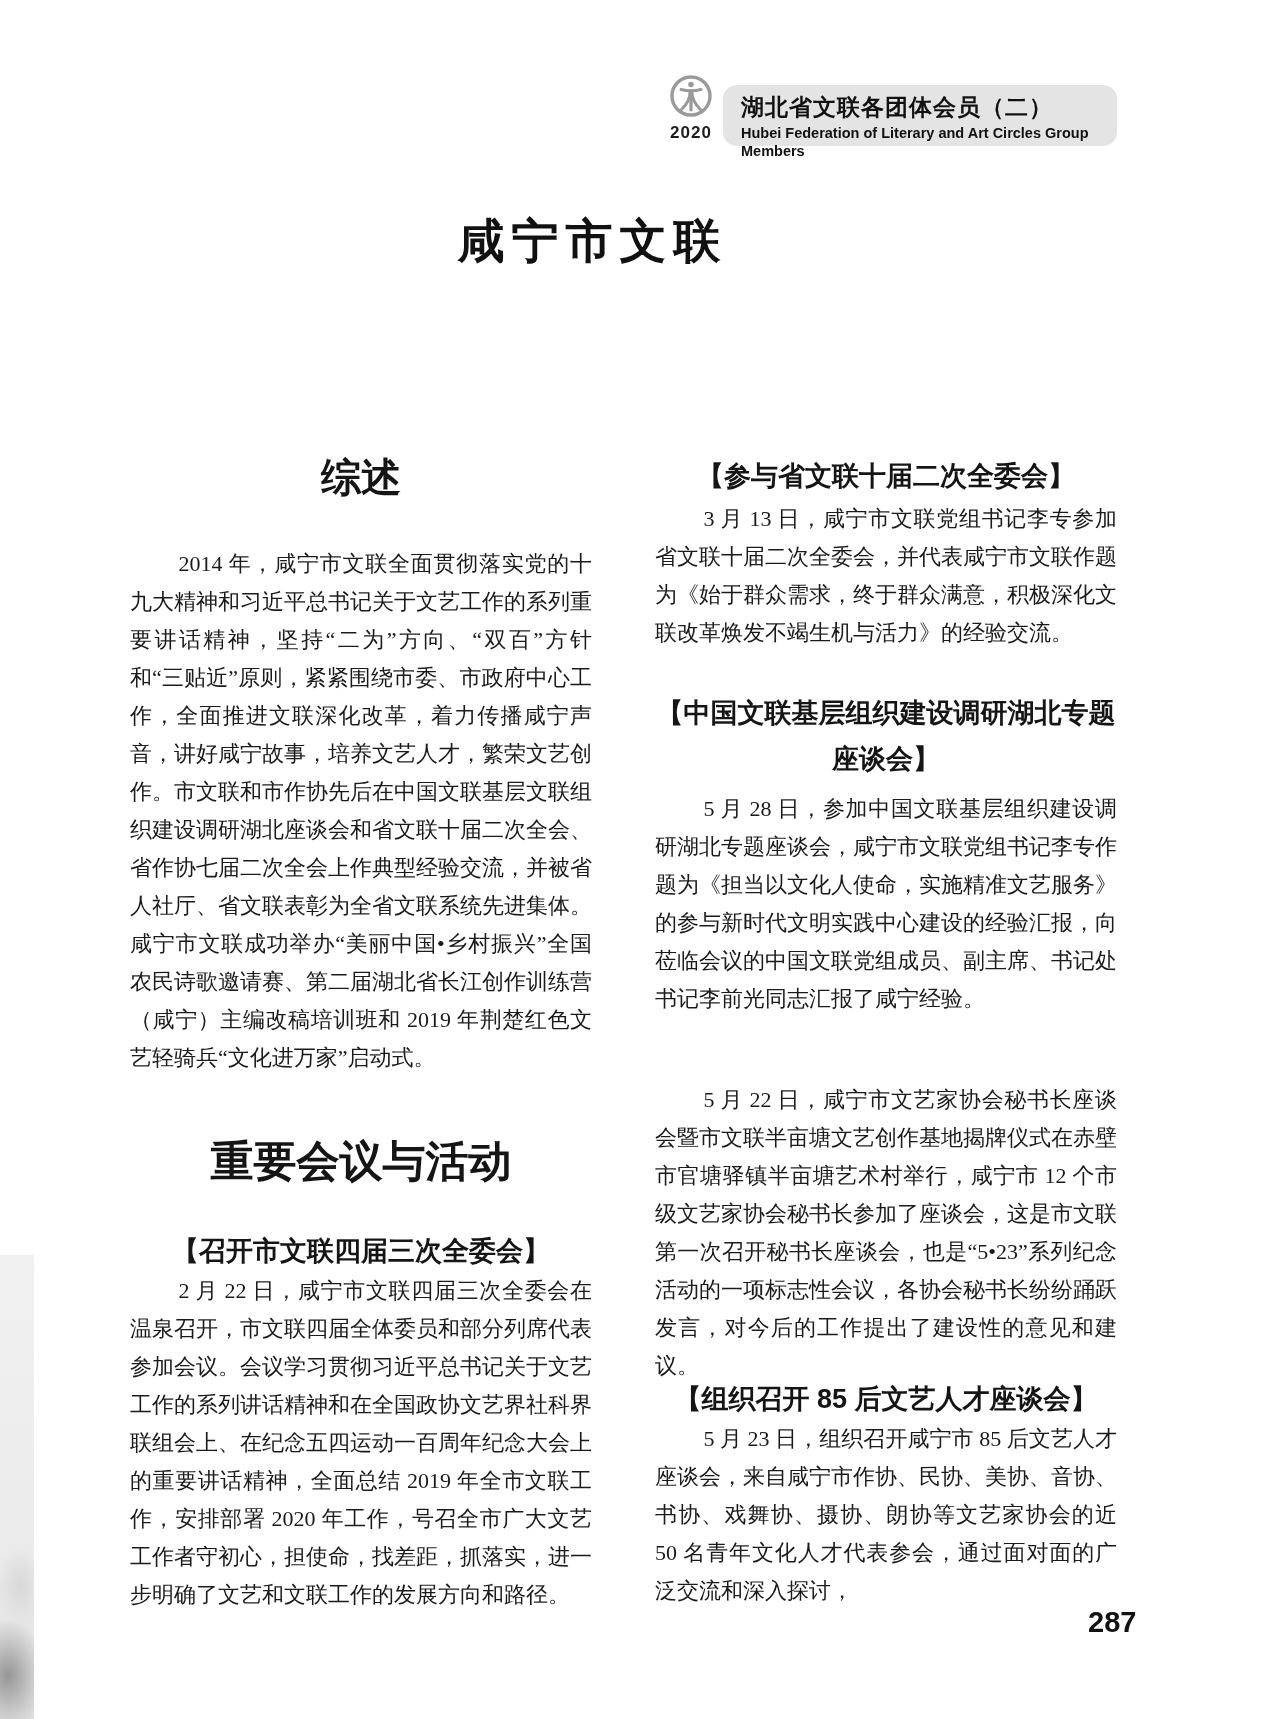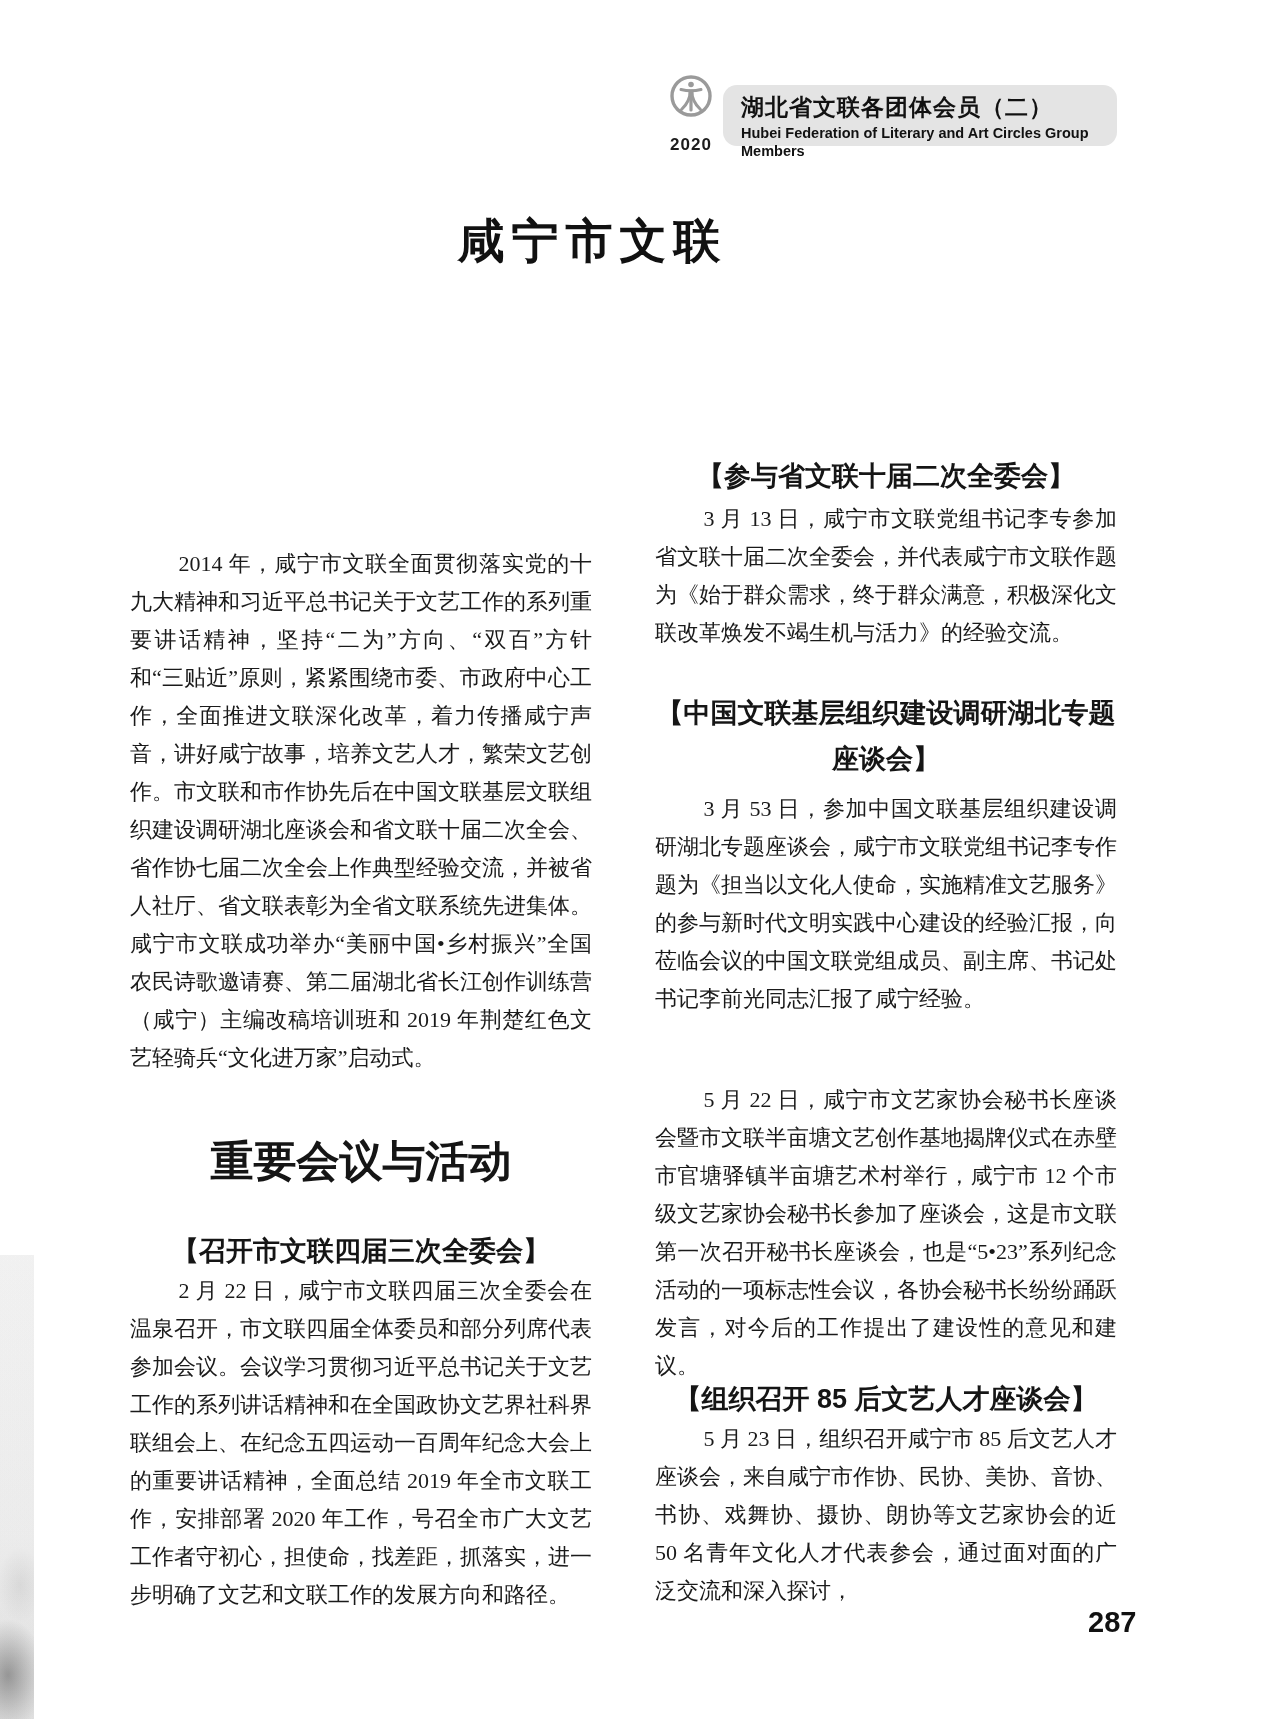--- a/index.html
+++ b/index.html
@@ -4,21 +4,21 @@
 <style>
   html,body { margin:0; padding:0; background:#ffffff; }
   .page {
     position:relative; width:1276px; height:1719px; background:#ffffff;
     color:#1a1a1a; font-family:"Liberation Serif", serif; overflow:hidden;
   }
 
   
   .logo-wrap { position:absolute; left:648px; top:74px; width:86px; text-align:center; }
   .logo-year { font-family:"Liberation Sans", sans-serif; font-weight:bold;
-               font-size:17px; letter-spacing:1px; color:#1c1c1c; margin-top:13px; }
+               font-size:17px; letter-spacing:1px; color:#1c1c1c; margin-top:1px; }
   .header-bar {
     position:absolute; left:723px; top:85px; width:394px; height:61px;
     background:#e4e4e4; border-radius:14px; box-sizing:border-box; padding:9px 0 0 18px;
   }
   .header-bar-cn { font-family:"Liberation Sans", sans-serif; font-weight:bold;
                    font-size:23px; line-height:26px; color:#111; letter-spacing:1px; }
   .header-bar-en { font-family:"Liberation Sans", sans-serif; font-weight:bold;
                    font-size:14.5px; line-height:18px; color:#111; margin-top:4px; }
 
   
@@ -96,32 +96,33 @@
     <div class="logo-year">2020</div>
   </div>
 
   <div class="header-bar">
     <div class="header-bar-cn">湖北省文联各团体会员（二）</div>
     <div class="header-bar-en">Hubei Federation of Literary and Art Circles Group Members</div>
   </div>
 
   <div class="page-title">咸宁市文联</div>
 
+  <div class="blk col-l h-center h-overview">综述</div>
   <div id="overview-para" class="blk col-l body-text">2014 年，咸宁市文联全面贯彻落实党的十九大精神和习近平总书记关于文艺工作的系列重要讲话精神，坚持“二为”方向、“双百”方针和“三贴近”原则，紧紧围绕市委、市政府中心工作，全面推进文联深化改革，着力传播咸宁声音，讲好咸宁故事，培养文艺人才，繁荣文艺创作。市文联和市作协先后在中国文联基层文联组织建设调研湖北座谈会和省文联十届二次全会、省作协七届二次全会上作典型经验交流，并被省人社厅、省文联表彰为全省文联系统先进集体。咸宁市文联成功举办“美丽中国•乡村振兴”全国农民诗歌邀请赛、第二届湖北省长江创作训练营（咸宁）主编改稿培训班和 2019 年荆楚红色文艺轻骑兵“文化进万家”启动式。</div>
 
   <div class="blk col-l h-center h-activities">重要会议与活动</div>
 
   <div id="sec-l1-heading" class="blk col-l sec-head">【召开市文联四届三次全委会】</div>
   <div id="sec-l1-body" class="blk col-l body-text">2 月 22 日，咸宁市文联四届三次全委会在温泉召开，市文联四届全体委员和部分列席代表参加会议。会议学习贯彻习近平总书记关于文艺工作的系列讲话精神和在全国政协文艺界社科界联组会上、在纪念五四运动一百周年纪念大会上的重要讲话精神，全面总结 2019 年全市文联工作，安排部署 2020 年工作，号召全市广大文艺工作者守初心，担使命，找差距，抓落实，进一步明确了文艺和文联工作的发展方向和路径。</div>
 
   <div id="sec-r1-heading" class="blk col-r sec-head">【参与省文联十届二次全委会】</div>
   <div id="sec-r1-body" class="blk col-r body-text">3 月 13 日，咸宁市文联党组书记李专参加省文联十届二次全委会，并代表咸宁市文联作题为《始于群众需求，终于群众满意，积极深化文联改革焕发不竭生机与活力》的经验交流。</div>
 
   <div id="sec-r2-heading" class="blk col-r sec-head">【中国文联基层组织建设调研湖北专题座谈会】</div>
-  <div id="sec-r2-body" class="blk col-r body-text">3 月 53 日，参加中国文联基层组织建设调研湖北专题座谈会，咸宁市文联党组书记李专作题为《担当以文化人使命，实施精准文艺服务》的参与新时代文明实践中心建设的经验汇报，向莅临会议的中国文联党组成员、副主席、书记处书记李前光同志汇报了咸宁经验。</div>
+  <div id="sec-r2-body" class="blk col-r body-text">5 月 28 日，参加中国文联基层组织建设调研湖北专题座谈会，咸宁市文联党组书记李专作题为《担当以文化人使命，实施精准文艺服务》的参与新时代文明实践中心建设的经验汇报，向莅临会议的中国文联党组成员、副主席、书记处书记李前光同志汇报了咸宁经验。</div>
 
   <div id="sec-r3-body" class="blk col-r body-text">5 月 22 日，咸宁市文艺家协会秘书长座谈会暨市文联半亩塘文艺创作基地揭牌仪式在赤壁市官塘驿镇半亩塘艺术村举行，咸宁市 12 个市级文艺家协会秘书长参加了座谈会，这是市文联第一次召开秘书长座谈会，也是“5•23”系列纪念活动的一项标志性会议，各协会秘书长纷纷踊跃发言，对今后的工作提出了建设性的意见和建议。</div>
 
   <div id="sec-r4-heading" class="blk col-r sec-head">【组织召开 85 后文艺人才座谈会】</div>
   <div id="sec-r4-body" class="blk col-r body-text">5 月 23 日，组织召开咸宁市 85 后文艺人才座谈会，来自咸宁市作协、民协、美协、音协、书协、戏舞协、摄协、朗协等文艺家协会的近 50 名青年文化人才代表参会，通过面对面的广泛交流和深入探讨，</div>
 
   <div class="page-number">287</div>
 
   <div class="corner-art"></div>
 

